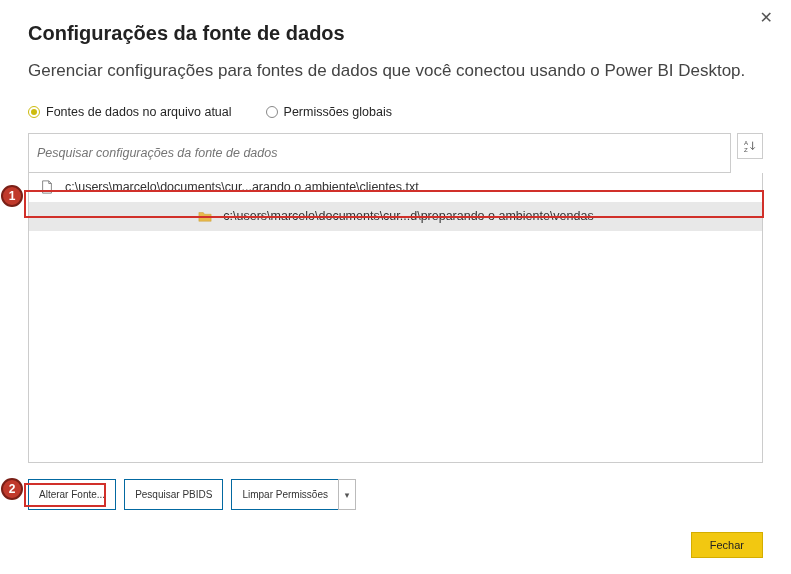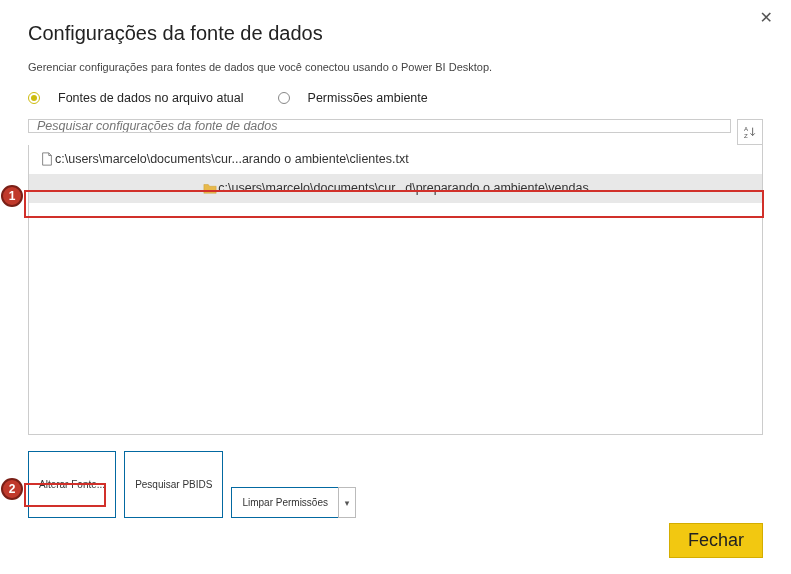--- a/index.html
+++ b/index.html
@@ -21,38 +21,38 @@
     padding: 4px 6px;
     background: none;
     border: none;
     line-height: 1;
   }
   .content {
     padding: 22px 28px 18px 28px;
   }
   h1 {
     font-size: 20px;
-    font-weight: 400;
+    font-weight: 700;
     color: #222;
     margin-bottom: 16px;
   }
   .subtitle {
-    font-size: 11px;
+    font-size: 17px;
     color: #444;
-    margin-bottom: 18px;
+    margin-bottom: 24px;
   }
   .radio-row {
     display: flex;
     gap: 34px;
     margin-bottom: 14px;
   }
   .radio-item {
     display: flex;
     align-items: center;
-    gap: 18px;
+    gap: 6px;
     font-size: 12.5px;
     cursor: pointer;
   }
   .radio {
     width: 12px; height: 12px;
     border: 1px solid #888;
     border-radius: 50%;
     display: inline-flex;
     align-items: center;
     justify-content: center;
@@ -69,21 +69,21 @@
     gap: 6px;
     margin-bottom: 0;
   }
   .search-input {
     flex: 1;
     border: 1px solid #ccc;
     padding: 4px 8px;
     font-size: 12.5px;
     font-style: italic;
     color: #888;
-    height: 14px;
+    height: 40px;
   }
   .sort-btn {
     width: 26px;
     height: 26px;
     border: 1px solid #ccc;
     background: #fff;
     cursor: pointer;
     display: flex;
     align-items: center;
     justify-content: center;
@@ -92,20 +92,21 @@
   }
   .list-box {
     border: 1px solid #ccc;
     border-top: none;
     height: 290px;
     overflow: auto;
   }
   .list-item {
     display: flex;
     align-items: center;
+    gap: 10px;
     padding: 6px 10px;
     font-size: 12.5px;
     color: #333;
     cursor: pointer;
     border-bottom: 1px solid transparent;
   }
   .list-item.selected {
     background: #e8e8e8;
     justify-content: center;
   }
@@ -124,42 +125,41 @@
   .btn {
     border: 1px solid #0369a1;
     background: #fff;
     font-size: 10px;
     padding: 9px 10px;
     cursor: pointer;
     color: #333;
   }
   .btn-split {
     display: flex;
-    margin-top: 36px;
   }
   .btn-split .btn { border-right: none; }
   .btn-split .caret-btn {
     border: 1px solid #bbb;
     background: #fff;
     width: 18px;
     cursor: pointer;
     font-size: 9px;
     color: #555;
     display:flex;align-items:center;justify-content:center;
   }
   .footer {
     position: absolute;
     bottom: 16px;
     right: 28px;
   }
   .btn-primary {
     background: #F2C811;
     border: 1px solid #d4ad00;
     padding: 6px 18px;
-    font-size: 18px;
+    font-size: 11px;
     cursor: pointer;
     color: #222;
   }
   
   .callout {
     position: absolute;
     width: 22px; height: 22px;
     border-radius: 50%;
     background: #C0392B;
     border: 2px solid #7a1f16;
@@ -188,21 +188,21 @@
   <h1>Configurações da fonte de dados</h1>
   <p class="subtitle">Gerenciar configurações para fontes de dados que você conectou usando o Power BI Desktop.</p>
 
   <div class="radio-row">
     <label class="radio-item">
       <span class="radio selected"></span>
       <span>Fontes de dados no arquivo atual</span>
     </label>
     <label class="radio-item">
       <span class="radio"></span>
-      <span>Permissões ambiente</span>
+      <span>Permissões globais</span>
     </label>
   </div>
 
   <div class="search-row">
     <input class="search-input" type="text" placeholder="Pesquisar configurações da fonte de dados" style="">
     <button class="sort-btn">
       <svg width="14" height="14" viewBox="0 0 16 16">
         <text x="1" y="7" font-size="7" fill="#555" font-family="Arial">A</text>
         <text x="1" y="15" font-size="7" fill="#555" font-family="Arial">Z</text>
         <path d="M11 3 L11 12 M8.5 9.5 L11 12 L13.5 9.5" stroke="#555" stroke-width="1" fill="none"></path>

